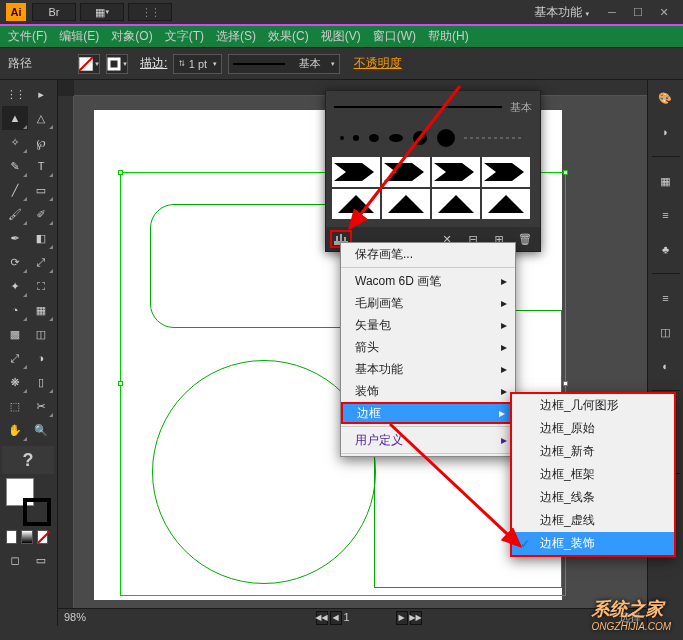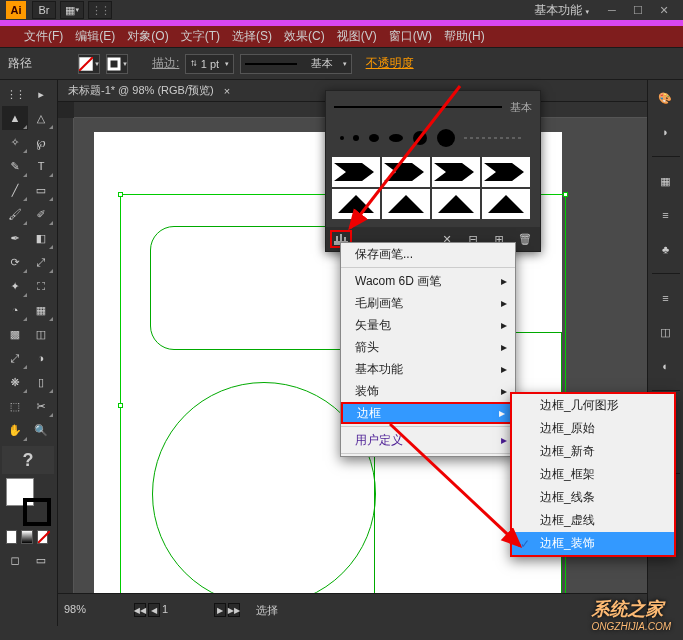--- a/index.html
+++ b/index.html
@@ -1,28 +1,28 @@
 <!DOCTYPE html>
 <html><head>
 <meta charset="utf-8">
 <style>
 * { margin: 0; padding: 0; box-sizing: border-box; font-family: "Microsoft YaHei", sans-serif; }
 body { background: #323232; color: #ccc; font-size: 11px; width: 683px; height: 640px; overflow: hidden; position: relative; }
-.titlebar { height: 26px; background: #323232; display: flex; align-items: center; padding: 0 6px; border-bottom: 6px solid #d946ef; }
+.titlebar { height: 26px; background: #323232; display: flex; align-items: center; padding: 0 6px; border-bottom: 2px solid #d946ef; }
 .titlebar .ai-logo { width: 20px; height: 18px; background: #ff9a00; color: #330000; font-weight: bold; display: flex; align-items: center; justify-content: center; font-size: 11px; margin-right: 6px; }
-.titlebar .ctl { width: 24px; height: 18px; background: #2a2a2a; border: 1px solid #1a1a1a; margin-right: 4px; display: flex; align-items: center; justify-content: center; }
+.titlebar .ctl { width: 44px; height: 18px; background: #2a2a2a; border: 1px solid #1a1a1a; margin-right: 4px; display: flex; align-items: center; justify-content: center; }
 .titlebar .spacer { flex: 1; }
 .titlebar .workspace { color: #ccc; font-size: 12px; margin-right: 10px; }
 .titlebar .win-btn { width: 26px; height: 18px; display: flex; align-items: center; justify-content: center; color: #aaa; }
-.menubar { height: 22px; display: flex; align-items: center; padding: 0 24px; border-bottom: 1px solid #1a1a1a; background: #7f1d1d; }
+.menubar { height: 22px; display: flex; align-items: center; padding: 0 8px; border-bottom: 1px solid #1a1a1a; background: #15803d; }
 .menubar span { margin-right: 12px; font-size: 12px; }
 .optionsbar { height: 32px; background: #323232; display: flex; align-items: center; padding: 0 8px; border-bottom: 1px solid #1a1a1a; gap: 6px; }
 .optionsbar .lbl { font-size: 12px; margin-right: 6px; }
 .optionsbar .swatch { width: 22px; height: 20px; background: #2a2a2a; border: 1px solid #555; display: flex; align-items: center; justify-content: center; }
-.optionsbar .stroke-lbl { color: #a3a3a3; font-size: 12px; text-decoration: underline; margin-left: 18px; }
+.optionsbar .stroke-lbl { color: #e5e5e5; font-size: 12px; text-decoration: underline; margin-left: 6px; }
 .optionsbar .field { height: 20px; background: #2a2a2a; border: 1px solid #555; display: flex; align-items: center; padding: 0 4px; font-size: 11px; }
 .optionsbar .sample { display: inline-block; width: 52px; height: 2px; background: #000; margin-right: 4px; }
 .red-box { border: 2px solid #e00; }
 .opac { color: #ff9a00; margin-left: 8px; font-size: 12px; text-decoration: underline; }
 .main { display: flex; height: 546px; position: relative; }
 .toolbox { width: 58px; background: #323232; border-right: 1px solid #1a1a1a; display: flex; flex-direction: wrap; flex-wrap: wrap; padding: 2px; gap: 0; align-content: flex-start; }
 .toolbox .trow { display: flex; }
 .toolbox .tbtn { width: 26px; height: 24px; display: flex; align-items: center; justify-content: center; color: #ccc; position: relative; }
 .toolbox .tbtn.active { background: #222; }
 .toolbox .flyout { position: absolute; bottom: 1px; right: 1px; width: 0; height: 0; border-style: solid; border-width: 0 0 4px 4px; border-color: transparent transparent #888 transparent; }
@@ -37,21 +37,21 @@
 .ruler-h { height: 16px; background: #323232; border-bottom: 1px solid #555; margin-left: 16px; }
 .canvas-body { flex: 1; display: flex; position: relative; }
 .ruler-v { width: 16px; background: #323232; border-right: 1px solid #555; }
 .artboard { flex: 1; background: #4a4a4a; position: relative; overflow: hidden; }
 .page { position: absolute; left: 20px; top: 14px; width: 468px; height: 490px; background: #fff; }
 .sel { position: absolute; border: 1px solid #0c0; }
 .sel .h { position: absolute; width: 5px; height: 5px; background: #fff; border: 1px solid #0c0; }
 .rrect { border: 1.5px solid #0a0; border-radius: 24px; }
 .rect { border: 1.5px solid #0a0; }
 .circle { border: 1.5px solid #0a0; border-radius: 50%; }
-.statusbar { height: 18px; background: #323232; border-top: 1px solid #1a1a1a; display: flex; align-items: center; padding: 16px 6px; font-size: 11px; gap: 16px; }
+.statusbar { height: 18px; background: #323232; border-top: 1px solid #1a1a1a; display: flex; align-items: center; padding: 8px 6px; font-size: 11px; gap: 16px; justify-content: space-between; }
 .statusbar .arrow { width: 12px; height: 14px; background: #2a2a2a; border: 1px solid #111; display: flex; align-items: center; justify-content: center; font-size: 8px; }
 .rpanel { width: 36px; background: #323232; border-left: 1px solid #1a1a1a; display: flex; flex-direction: column; align-items: center; padding-top: 6px; gap: 10px; }
 .rpanel .rbtn { width: 24px; height: 24px; display: flex; align-items: center; justify-content: center; }
 .rpanel .sep { width: 28px; height: 1px; background: #1a1a1a; margin: 2px 0; }
 
 .brush-panel { position: absolute; left: 325px; top: 90px; width: 216px; background: #393939; border: 1px solid #222; box-shadow: 0 2px 10px rgba(0,0,0,.6); z-index: 10; }
 .brush-panel .row { height: 32px; display: flex; align-items: center; padding: 0 8px; }
 .brush-panel .basic-line { height: 2px; background: #000; flex: 1; }
 .brush-panel .basic-lbl { margin-left: 8px; color: #aaa; }
 .brush-panel .patterns { display: flex; flex-wrap: wrap; padding: 4px 6px 8px; gap: 2px; }
@@ -215,24 +215,20 @@
           </svg>
         </div>
     </div>
     <div class="trow" style="margin-top:4px">
         <div class="tbtn">◻</div>
         <div class="tbtn">▭</div>
       </div>
   </div>
 
   <div class="canvas-area">
-    <div class="doc-tab">
-      <span>未标题-1* @ 98% (RGB/预览)</span>
-      <span class="close">×</span>
-    </div>
     <div class="ruler-h"></div>
     <div class="canvas-body">
       <div class="ruler-v"></div>
       <div class="artboard">
         <div class="page">
 
           <div class="sel" style="left:26px;top:62px;width:446px;height:424px">
             <div class="h" style="left:-3px;top:-3px"></div>
               <div class="h" style="right:-3px;top:-3px"></div>
 

